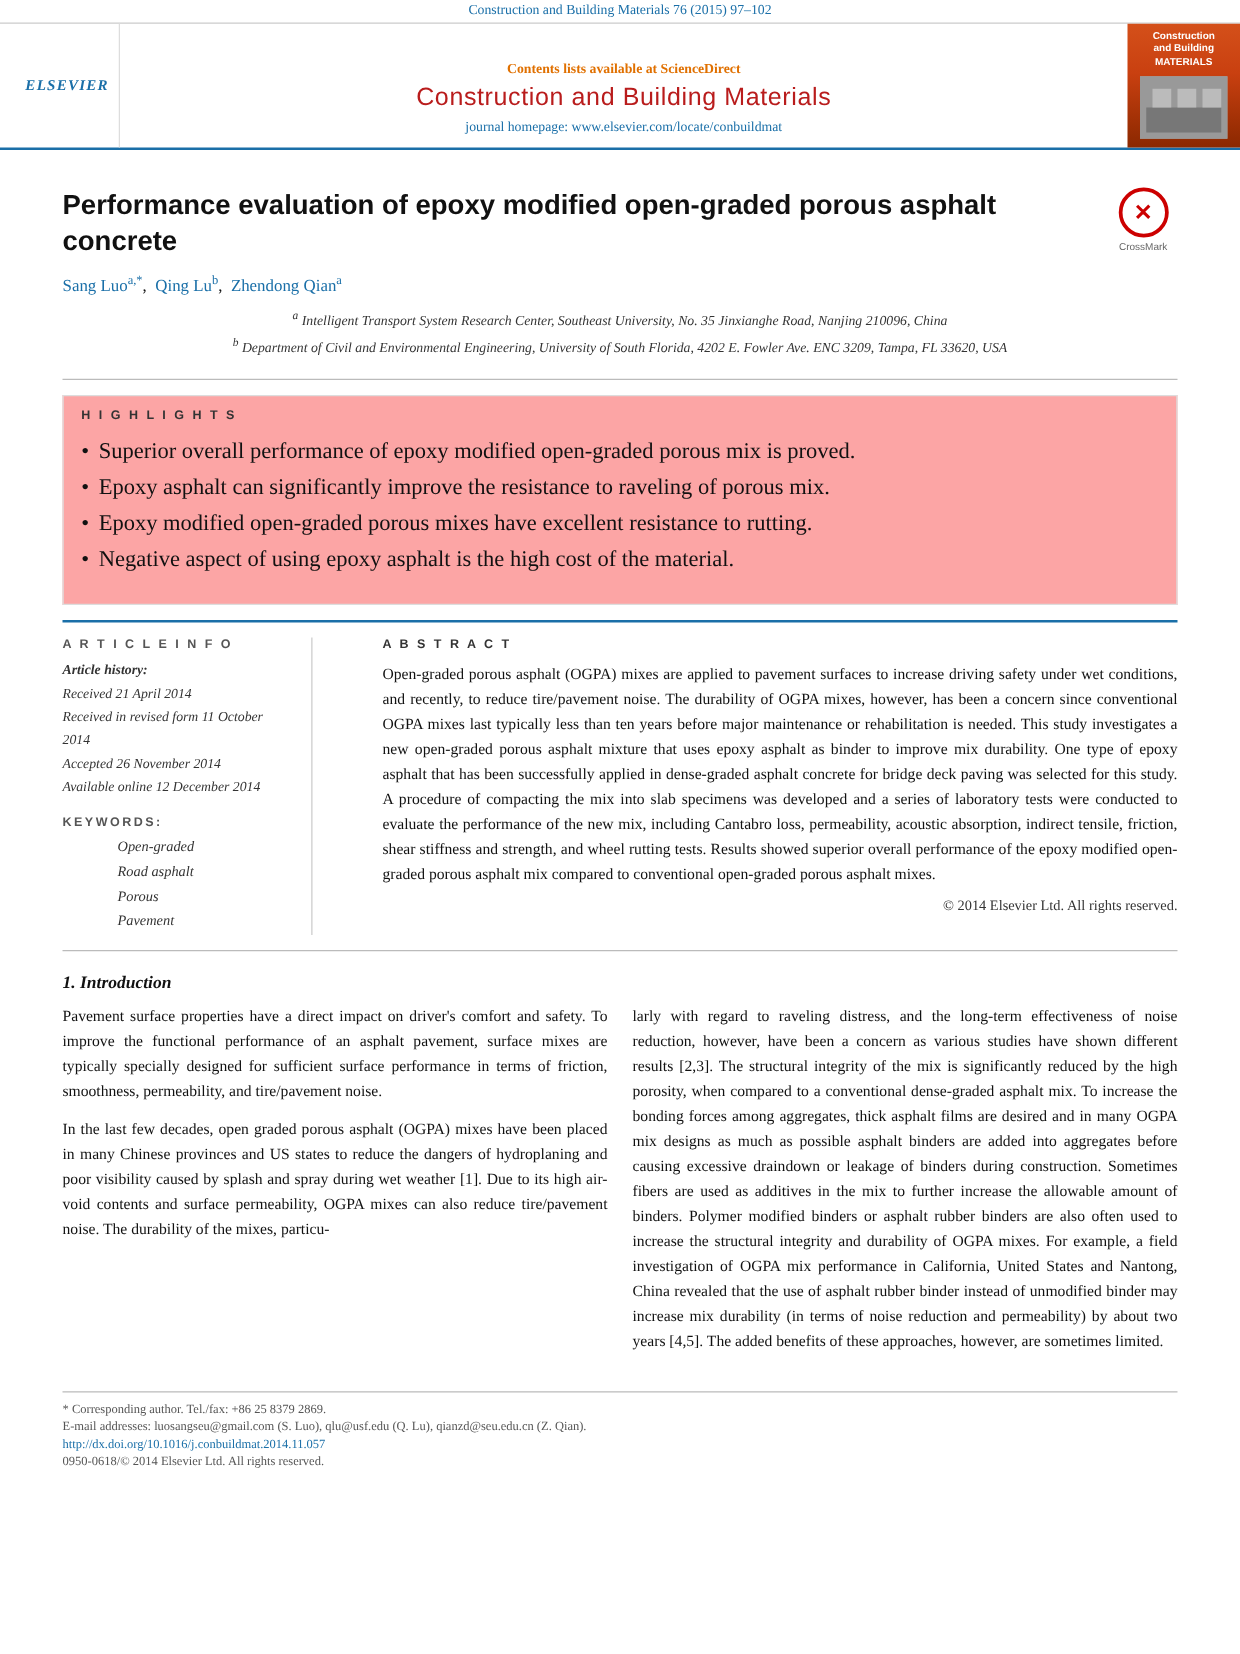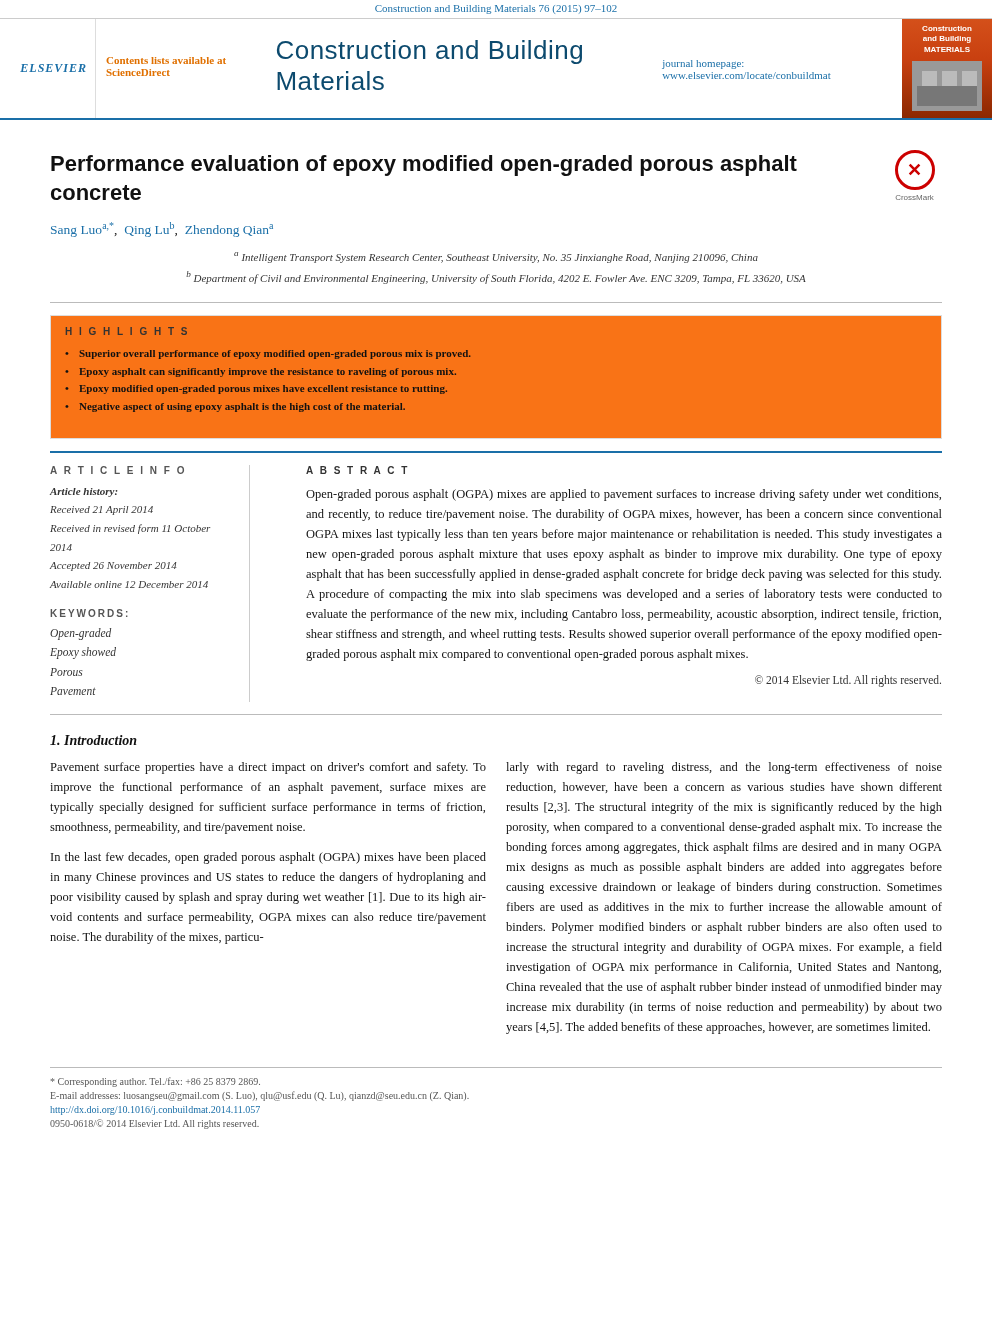--- a/index.html
+++ b/index.html
@@ -58,41 +58,41 @@
       font-size: 12px;
       color: #1a6fa8;
       font-style: italic;
       font-weight: bold;
       letter-spacing: 1px;
     }
 
     .journal-title-center {
       flex: 1;
       display: flex;
-      flex-direction: row;
+      flex-direction: column;
       align-items: center;
       justify-content: flex-end;
       padding: 10px;
     }
 
     .science-direct-link {
       font-size: 11px;
       color: #555;
       margin-bottom: 6px;
     }
 
     .science-direct-link span {
       color: #e07000;
       font-weight: bold;
     }
 
     .journal-main-title {
-      font-size: 26px;
+      font-size: 20px;
       font-weight: normal;
-      color: #0c4a6e;
+      color: #b91c1c;
       letter-spacing: 0.5px;
       margin-bottom: 6px;
       font-family: Arial, sans-serif;
     }
 
     .journal-homepage {
       font-size: 11px;
       color: #555;
     }
 
@@ -233,24 +233,23 @@
 
     .highlights-list {
       list-style: none;
       padding: 0;
       margin: 0 0 12px 0;
     }
 
     .highlights-list li {
       padding-left: 14px;
       position: relative;
-      font-size: 11px;
+      font-size: 18px;
       line-height: 1.6;
       color: #111;
-      font-weight: bold;
     }
 
     .highlights-list li::before {
       content: '•';
       position: absolute;
       left: 0;
     }
 
     
     .two-col {
@@ -307,20 +306,21 @@
       font-family: Arial, sans-serif;
       text-transform: uppercase;
       margin-bottom: 5px;
     }
 
     .keyword-item {
       font-size: 11.5px;
       font-style: italic;
       color: #333;
       line-height: 1.7;
+      margin-left: 44px;
     }
 
     
     .abstract-label {
       font-size: 10px;
       font-weight: bold;
       letter-spacing: 2px;
       color: #333;
       margin-bottom: 8px;
       font-family: Arial, sans-serif;
@@ -386,21 +386,21 @@
     }
 
     .footer-link {
       color: #1a6fa8;
       font-size: 10px;
     }
 
     .highlights-box {
       border: 1px solid #ddd;
       padding: 10px 14px;
-      background: #f97316;
+      background: #fca5a5;
       margin-bottom: 12px;
     }
 
     .divider-blue {
       border: none;
       border-top: 2px solid #1a6fa8;
       margin: 10px 0;
     }
 
     
@@ -527,21 +527,21 @@
             <span>Received <span>21 April 2014</span></span><br>
             <span>Received in revised form <span>11 October 2014</span></span><br>
             <span>Accepted <span>26 November 2014</span></span><br>
             <span>Available online <span>12 December 2014</span></span>
           </div>
         </div>
 
         <div class="keywords-section">
           <div class="keywords-label">Keywords:</div>
           <div class="keyword-item">Open-graded</div>
-          <div class="keyword-item">Epoxy showed</div>
+          <div class="keyword-item">Road asphalt</div>
           <div class="keyword-item">Porous</div>
           <div class="keyword-item">Pavement</div>
         </div>
 
       </div>
 
       <div class="right-col">
         <div class="abstract-label">A B S T R A C T</div>
         <div class="abstract-text">Open-graded porous asphalt (OGPA) mixes are applied to pavement surfaces to increase driving safety under wet conditions, and recently, to reduce tire/pavement noise. The durability of OGPA mixes, however, has been a concern since conventional OGPA mixes last typically less than ten years before major maintenance or rehabilitation is needed. This study investigates a new open-graded porous asphalt mixture that uses epoxy asphalt as binder to improve mix durability. One type of epoxy asphalt that has been successfully applied in dense-graded asphalt concrete for bridge deck paving was selected for this study. A procedure of compacting the mix into slab specimens was developed and a series of laboratory tests were conducted to evaluate the performance of the new mix, including Cantabro loss, permeability, acoustic absorption, indirect tensile, friction, shear stiffness and strength, and wheel rutting tests. Results showed superior overall performance of the epoxy modified open-graded porous asphalt mix compared to conventional open-graded porous asphalt mixes.</div>
         <div class="copyright-line">© 2014 Elsevier Ltd. All rights reserved.</div>

